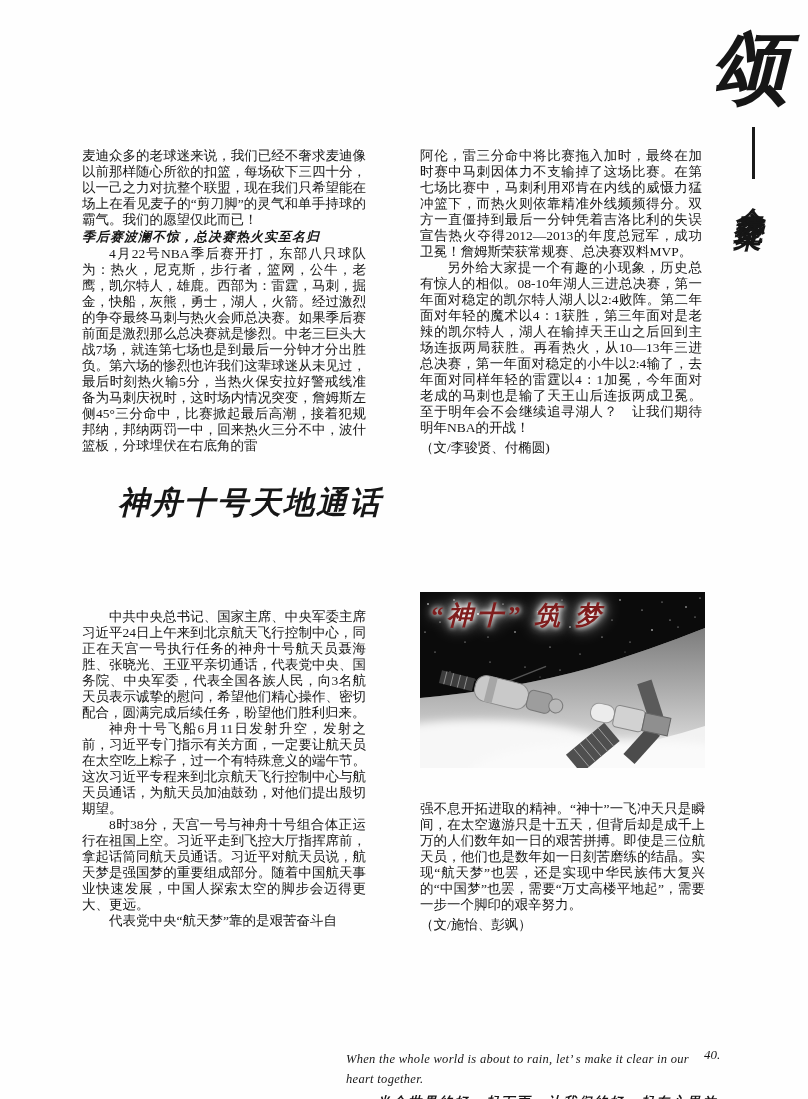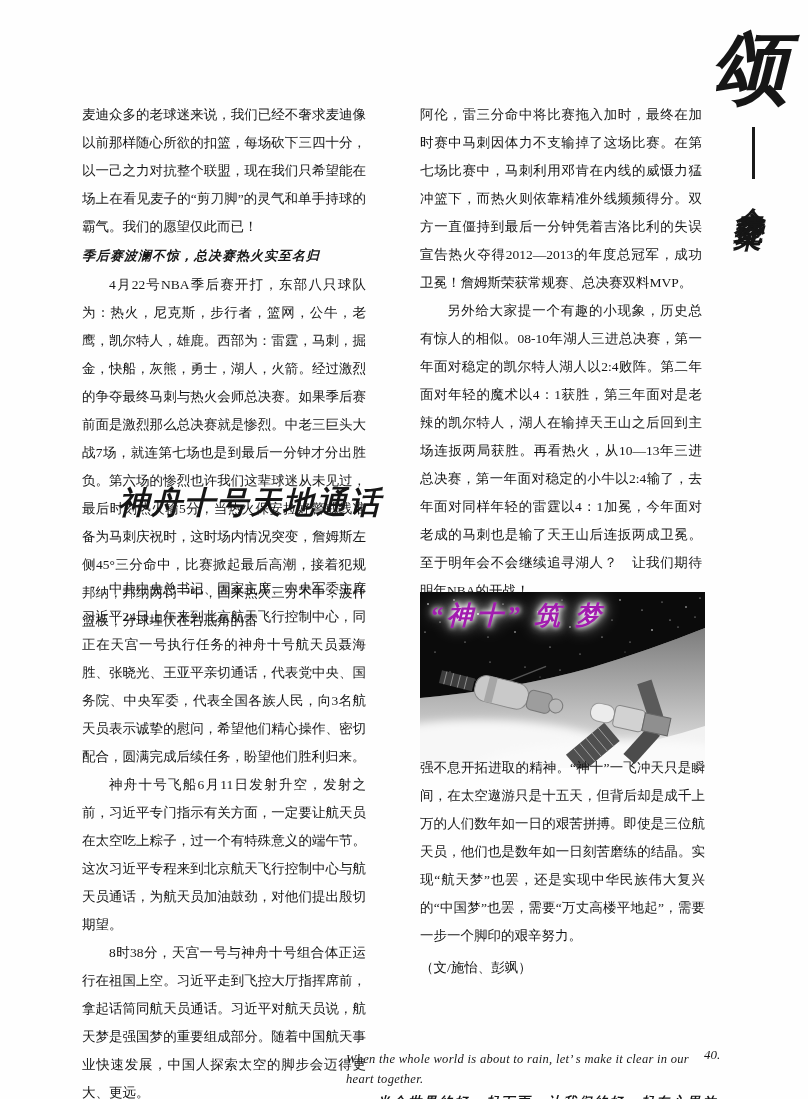--- a/index.html
+++ b/index.html
@@ -3,21 +3,21 @@
 <meta charset="utf-8">
 <style>
   * { margin:0; padding:0; box-sizing:border-box; }
   html,body { background:#9a9a9a; }
   .page {
     position:relative; width:808px; height:1099px; margin:0 auto;
     background:#fefefe; overflow:hidden;
     font-family:"Liberation Serif","DejaVu Serif",serif; color:#161616;
   }
   
-  .col { position:absolute; font-size:13.5px; line-height:28px; text-align:justify; }
+  .col { position:absolute; font-size:13.5px; line-height:16px; text-align:justify;margin-top:47px; }
   .col p { text-align:justify; }
   .indent { text-indent:2em; }
   .subhead {
     font-weight:700; font-style:italic; text-align:center;
     font-size:13px; letter-spacing:1px; padding:1px 0;
   }
   .byline { text-align:right; margin-top:4px; }
   
   .side-big {
     position:absolute; left:710px; top:30px; font-size:78px; line-height:1;
@@ -33,21 +33,21 @@
     position:absolute; font-size:31px; font-weight:700; font-style:italic;
     letter-spacing:2px; white-space:nowrap;
   }
   .t1 { left:118px; top:482px; }
   .t2 { left:248px; top:520px; }
   
   .photo { position:absolute; left:420px; top:592px; width:285px; height:176px; }
   .photo svg { display:block; width:100%; height:100%; }
   .glow {
     position:absolute; left:10px; top:6px; width:268px; white-space:nowrap;
-    color:#a21caf; font-size:26px; font-weight:700; font-style:italic; letter-spacing:4px;
+    color:#7f1d1d; font-size:26px; font-weight:700; font-style:italic; letter-spacing:4px;
     text-shadow:0 0 5px #fff, 0 0 10px #fff, 0 0 18px rgba(255,255,255,.95);
   }
   
   .footer { position:absolute; left:346px; top:1007px; width:372px;margin-top:42px; }
   .footer-en { font-style:italic; font-size:12.5px; line-height:20px; letter-spacing:.3px; }
   .footer-cn { font-weight:700; font-style:italic; font-size:13px; letter-spacing:2.5px; line-height:25px; }
   .pagenum { position:absolute; left:704px; top:1047px; font-style:italic; font-size:13px; }
 </style>
 </head>
 <body>
@@ -65,21 +65,21 @@
   </div>
 
   <div class="col" style="left:420px; top:101px; width:282px;">
     <p>阿伦，雷三分命中将比赛拖入加时，最终在加时赛中马刺因体力不支输掉了这场比赛。在第七场比赛中，马刺利用邓肯在内线的威慑力猛冲篮下，而热火则依靠精准外线频频得分。双方一直僵持到最后一分钟凭着吉洛比利的失误宣告热火夺得2012—2013的年度总冠军，成功卫冕！詹姆斯荣获常规赛、总决赛双料MVP。</p>
     <p class="indent">另外给大家提一个有趣的小现象，历史总有惊人的相似。08-10年湖人三进总决赛，第一年面对稳定的凯尔特人湖人以2:4败阵。第二年面对年轻的魔术以4：1获胜，第三年面对是老辣的凯尔特人，湖人在输掉天王山之后回到主场连扳两局获胜。再看热火，从10—13年三进总决赛，第一年面对稳定的小牛以2:4输了，去年面对同样年轻的雷霆以4：1加冕，今年面对老成的马刺也是输了天王山后连扳两成卫冕。至于明年会不会继续追寻湖人？　让我们期待明年NBA的开战！</p>
     <p class="byline">（文/李骏贤、付椭圆)</p>
   </div>
 
   <div class="t1">神舟十号天地通话</div>
 
-  <div class="col" style="left:82px; top:575px; width:284px;">
+  <div class="col" style="left:82px; top:562px; width:284px;">
     <p class="indent">中共中央总书记、国家主席、中央军委主席习近平24日上午来到北京航天飞行控制中心，同正在天宫一号执行任务的神舟十号航天员聂海胜、张晓光、王亚平亲切通话，代表党中央、国务院、中央军委，代表全国各族人民，向3名航天员表示诚挚的慰问，希望他们精心操作、密切配合，圆满完成后续任务，盼望他们胜利归来。</p>
     <p class="indent">神舟十号飞船6月11日发射升空，发射之前，习近平专门指示有关方面，一定要让航天员在太空吃上粽子，过一个有特殊意义的端午节。这次习近平专程来到北京航天飞行控制中心与航天员通话，为航天员加油鼓劲，对他们提出殷切期望。</p>
     <p class="indent">8时38分，天宫一号与神舟十号组合体正运行在祖国上空。习近平走到飞控大厅指挥席前，拿起话筒同航天员通话。习近平对航天员说，航天梦是强国梦的重要组成部分。随着中国航天事业快速发展，中国人探索太空的脚步会迈得更大、更远。</p>
     <p class="indent">代表党中央“航天梦”靠的是艰苦奋斗自</p>
   </div>
 
   <div class="photo">
     <svg viewBox="0 0 285 176">
       <defs>
         <linearGradient id="earthG" x1="0" y1="0" x2="0" y2="1">

